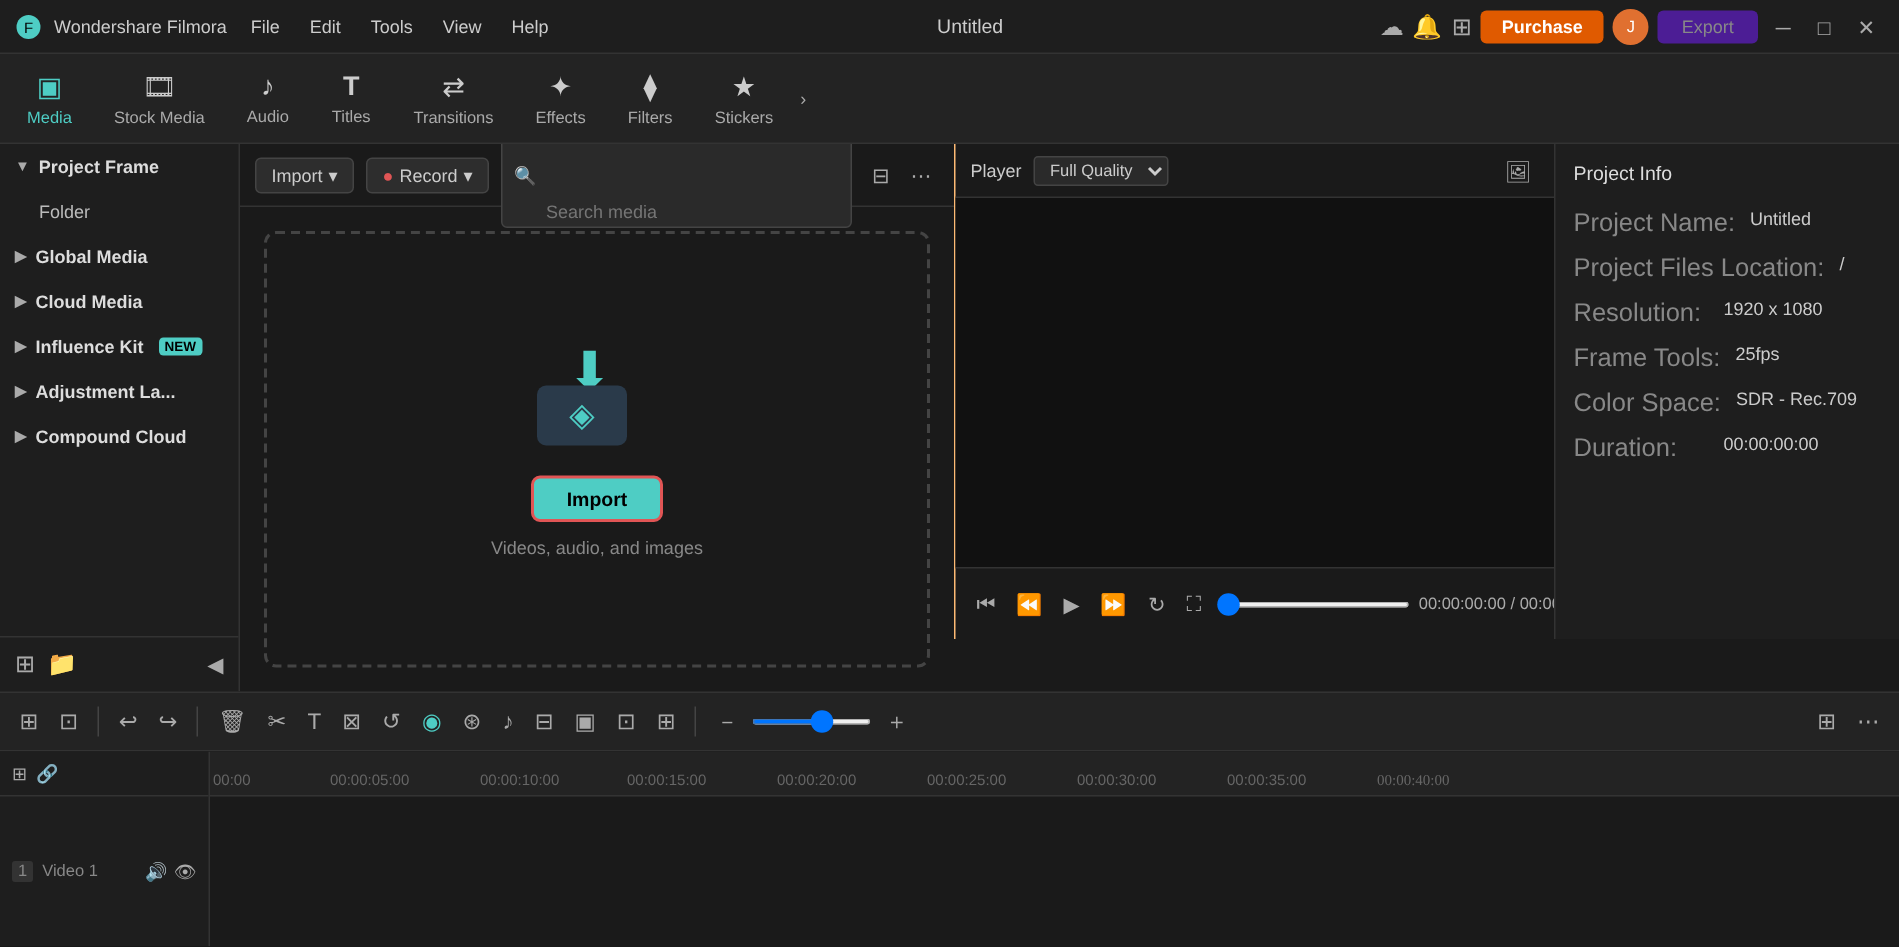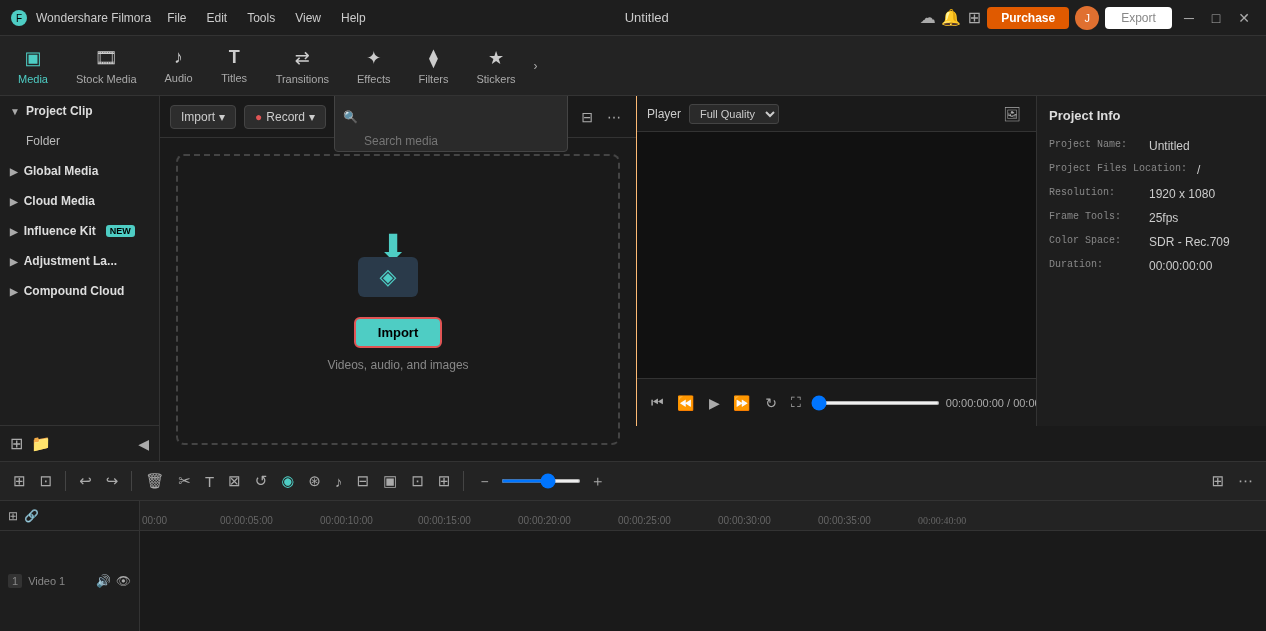--- a/index.html
+++ b/index.html
@@ -16,21 +16,21 @@
     #titlebar-logo svg { width: 18px; height: 18px; }
     #titlebar-menu { display: flex; gap: 4px; }
     .menu-item { color: #ccc; padding: 4px 8px; cursor: pointer; font-size: 12px; border-radius: 3px; }
     #titlebar-center { color: #ccc; font-size: 13px; }
     #titlebar-right { display: flex; align-items: center; gap: 6px; }
     #purchase-btn {
       background: #e05a00; color: white; border: none; padding: 4px 14px;
       border-radius: 4px; cursor: pointer; font-size: 12px; font-weight: bold;
     }
     #export-btn {
-      background: #ffffff; color: #888; border: none; padding: 4px 16px;
+      background: #4c1d95; color: #888; border: none; padding: 4px 16px;
       border-radius: 4px; cursor: pointer; font-size: 12px;
     }
     #user-avatar {
       width: 24px; height: 24px; background: #e07030; border-radius: 50%;
       display: flex; align-items: center; justify-content: center; color: white; font-size: 11px;
     }
     .win-btn { background: none; border: none; color: #aaa; cursor: pointer; font-size: 14px; padding: 2px 6px; }
 
     
     #toolbar {
@@ -130,22 +130,22 @@
     .ctrl-btn { background: none; border: none; color: #aaa; cursor: pointer; font-size: 14px; padding: 2px 4px; }
     #timeline-slider { flex: 1; height: 4px; background: #444; border-radius: 2px; }
     #time-display { color: #aaa; font-size: 11px; white-space: nowrap; }
 
     
     #project-info {
       width: 230px; background: #1e1e1e; border-left: 1px solid #333;
       padding: 12px; display: flex; flex-direction: column; gap: 10px;
       height: 330px; overflow-y: auto;
     }
-    #project-info h3 { color: #ddd; font-size: 13px; font-weight: bold; margin-bottom: 6px; }
-    .info-label { color: #888; font-size: 10px; font-family: Liberation Mono, monospace; }
+    #project-info h3 { color: #ddd; font-size: 13px; font-weight: normal; margin-bottom: 6px; }
+    .info-label { color: #888; font-size: 17px; }
     .info-value { color: #ccc; font-size: 12px; }
     .info-pair { display: flex; gap: 10px; align-items: flex-start; }
     .info-pair .info-label { min-width: 90px; }
 
     
     #timeline-toolbar {
       display: flex; align-items: center; background: #232323; height: 40px;
       border-top: 1px solid #333; border-bottom: 1px solid #333; padding: 0 8px; gap: 4px;
     }
     .tl-btn { background: none; border: none; color: #aaa; cursor: pointer; font-size: 15px; padding: 3px 5px; border-radius: 3px; }
@@ -260,21 +260,21 @@
       <span class="tool-label">Stickers</span>
     </div>
     <div id="toolbar-more">›</div>
   </div>
 
   <div class="middle-row" style="flex:1; overflow:hidden;">
 
     <div class="left-panel">
       <div class="sidebar-header">
         <span class="chevron">▼</span>
-        <span>Project Clip</span>
+        <span>Project Frame</span>
       </div>
       <div class="sidebar-item">Folder</div>
       <div class="sidebar-header">
         <span class="chevron">▶</span>
         <span>Global Media</span>
       </div>
       <div class="sidebar-header">
         <span class="chevron">▶</span>
         <span>Cloud Media</span>
       </div>

